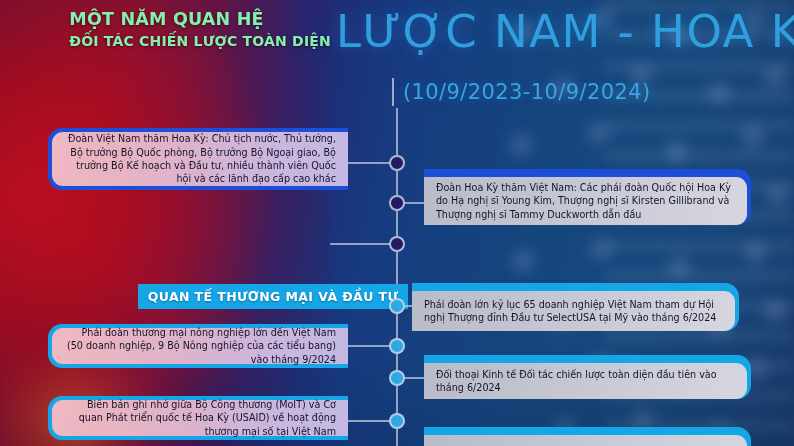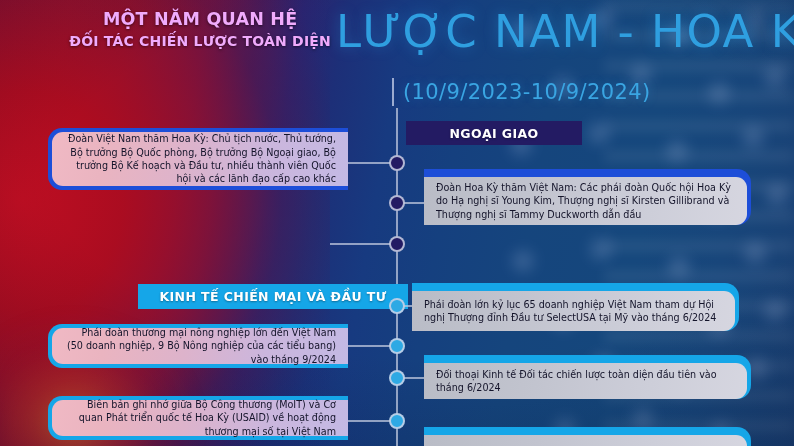--- a/index.html
+++ b/index.html
@@ -70,21 +70,21 @@
   }
   .bg-vignette{
     position:absolute; inset:0;
     background:radial-gradient(120% 100% at 55% 40%, rgba(0,0,0,0) 40%, rgba(4,12,40,.38) 100%);
   }
 
   
   .header{ position:absolute; left:0; top:0; width:794px; height:116px; }
   .title-left{
     position:absolute; right:463px; top:8px;
-    text-align:center; color:#f0abfc;
+    text-align:left; color:#86efac;
     font-weight:bold; letter-spacing:.2px;
     text-shadow:0 1px 3px rgba(0,0,0,.55);
   }
   .title-left .l1{ font-size:17.5px; line-height:22px; display:block; }
   .title-left .l2{ font-size:14px; line-height:22px; display:block; white-space:nowrap; }
 
   .title-main{
     position:absolute; left:336px; top:5px;
     font-size:45px; line-height:54px;
     color:#2f9fe0; font-weight:400; letter-spacing:1.5px;
@@ -213,23 +213,22 @@
     </div>
     <div class="title-main">LƯỢC NAM - HOA KỲ</div>
     <div class="title-date-wrap">
       <div class="date-bar"></div>
       <div class="title-date">(10/9/2023-10/9/2024)</div>
     </div>
   </div>
 
   <div class="spine"></div>
 
-  <div class="sec-label sec-diplomacy">NGOẠI GIAO</div>
-
-  <div class="sec-label sec-economy">KINH TẾ CHIẾN MẠI VÀ ĐẦU TƯ</div>
+
+  <div class="sec-label sec-economy">QUAN TẾ THƯƠNG MẠI VÀ ĐẦU TƯ</div>
 
   <div class="node navy" style="top:155px;"></div>
   <div class="connector" style="left:330px; top:162px; width:60px;"></div>
 
   <div class="node navy" style="top:195px;"></div>
   <div class="connector" style="left:404px; top:202px; width:34px;"></div>
 
   <div class="node navy" style="top:236px;"></div>
   <div class="connector" style="left:330px; top:243px; width:60px;"></div>
 

